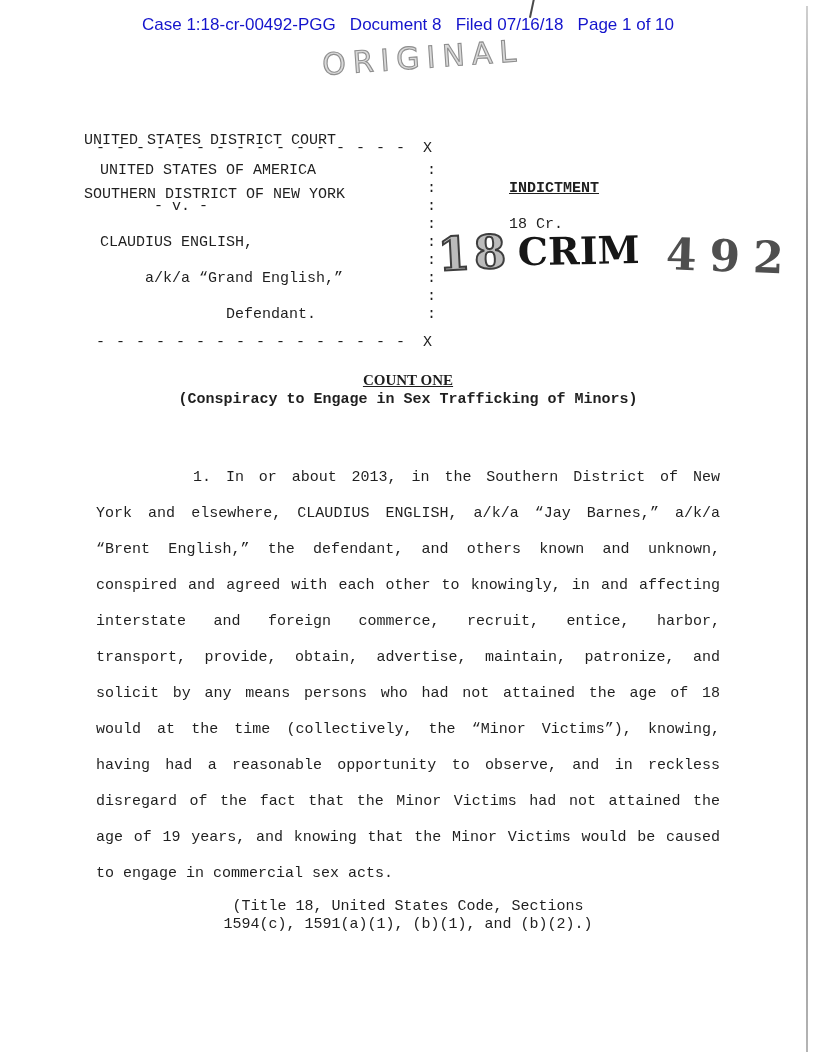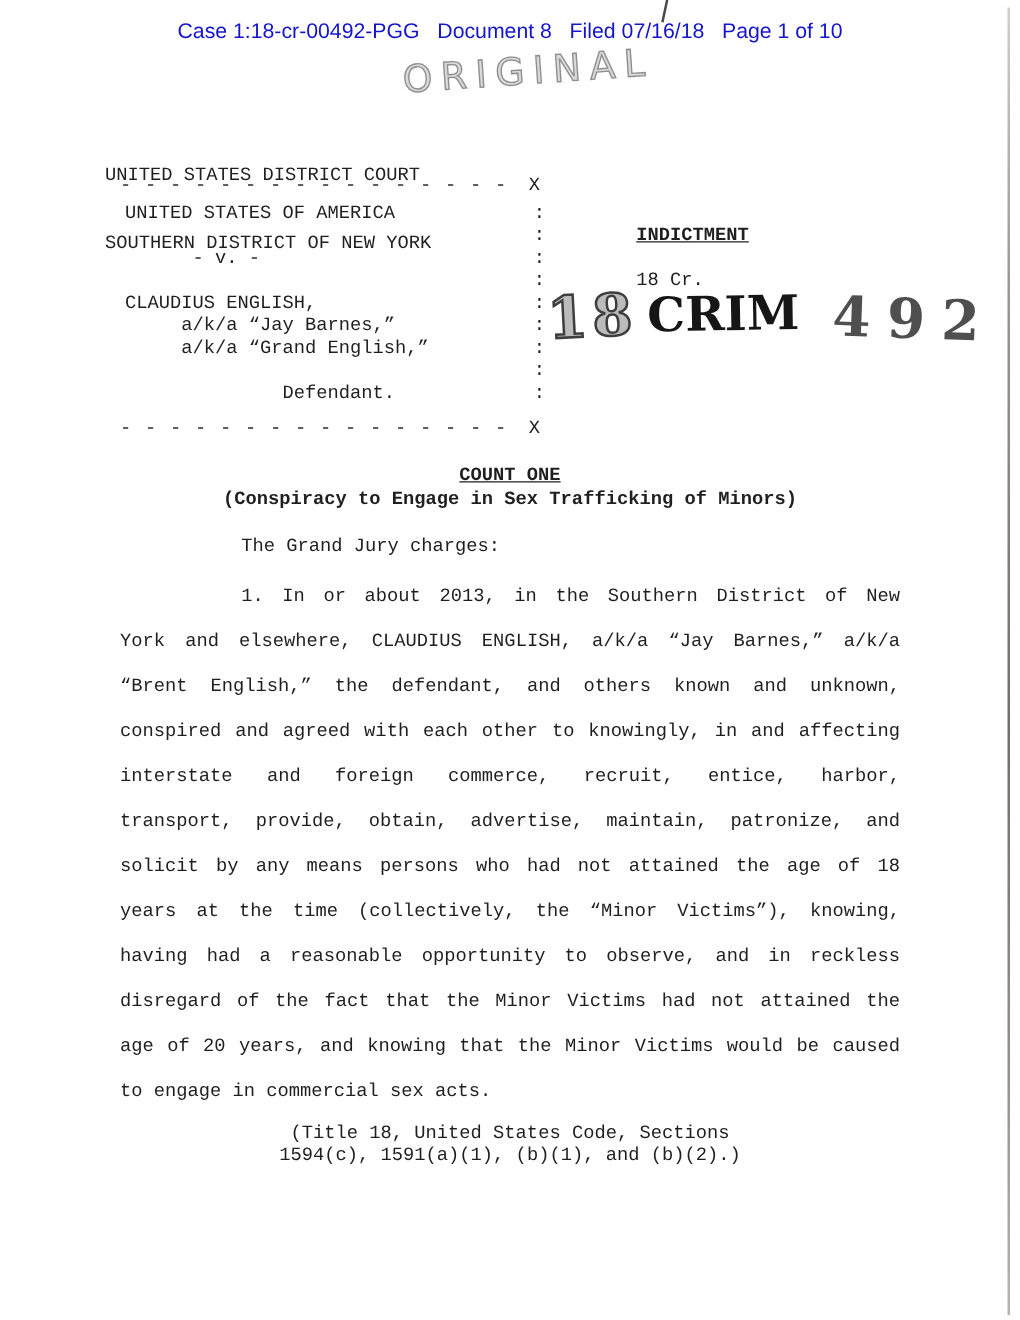--- a/index.html
+++ b/index.html
@@ -114,20 +114,21 @@
   }
 
   
   .count-title {
     position: absolute;
     left: 96px; top: 372px;
     width: 624px;
     text-align: center;
     font-weight: bold;
     text-decoration: underline;
+    font-family: Liberation Serif, serif;
   }
   .count-subtitle {
     position: absolute;
     left: 96px; top: 391px;
     width: 624px;
     text-align: center;
     font-weight: bold;
   }
   .grand-jury-intro {
     position: absolute;
@@ -223,21 +224,20 @@
         <span class="cap-right">18 Cr.</span>
       </div>
 
       <div class="cap-row">
         <span class="cap-left">CLAUDIUS ENGLISH,</span>
         <span class="cap-colon">:</span>
         <span class="cap-right"></span>
       </div>
 
       <div class="cap-row">
-        <span class="cap-left">     a/k/a “Jay Barnes,”</span>
         <span class="cap-colon">:</span>
         <span class="cap-right"></span>
       </div>
 
       <div class="cap-row">
         <span class="cap-left">     a/k/a “Grand English,”</span>
         <span class="cap-colon">:</span>
         <span class="cap-right"></span>
       </div>
 
@@ -260,45 +260,44 @@
     <span class="stamp-492">492</span>
   </div>
 
   <div class="divider divider-bottom">
     <span class="dashes">- - - - - - - - - - - - - - - -</span>
     <span class="div-x">X</span>
   </div>
 
   <div class="count-title">COUNT ONE</div>
   <div class="count-subtitle">(Conspiracy to Engage in Sex Trafficking of Minors)</div>
-  <div class="grand-jury-intro">The Grand Jury charges:</div>
 
   <div class="para">
 
       <div class="jline first">1.  In or about 2013, in the Southern District of New</div>
 
       <div class="jline">York and elsewhere, CLAUDIUS ENGLISH, a/k/a “Jay Barnes,” a/k/a</div>
 
       <div class="jline">“Brent English,” the defendant, and others known and unknown,</div>
 
       <div class="jline">conspired and agreed with each other to knowingly, in and affecting</div>
 
       <div class="jline">interstate and foreign commerce, recruit, entice, harbor,</div>
 
       <div class="jline">transport, provide, obtain, advertise, maintain, patronize, and</div>
 
       <div class="jline">solicit by any means persons who had not attained the age of 18</div>
 
-      <div class="jline">years at the time (collectively, the “Minor Victims”), knowing,</div>
+      <div class="jline">would at the time (collectively, the “Minor Victims”), knowing,</div>
 
       <div class="jline">having had a reasonable opportunity to observe, and in reckless</div>
 
       <div class="jline">disregard of the fact that the Minor Victims had not attained the</div>
 
-      <div class="jline">age of 20 years, and knowing that the Minor Victims would be caused</div>
+      <div class="jline">age of 19 years, and knowing that the Minor Victims would be caused</div>
 
       <div class="jline last">to engage in commercial sex acts.</div>
     </div>
 
   <div class="citation">
 
       <div class="cite-line">(Title 18, United States Code, Sections</div>
 
       <div class="cite-line">1594(c), 1591(a)(1), (b)(1), and (b)(2).)</div>
     </div>

